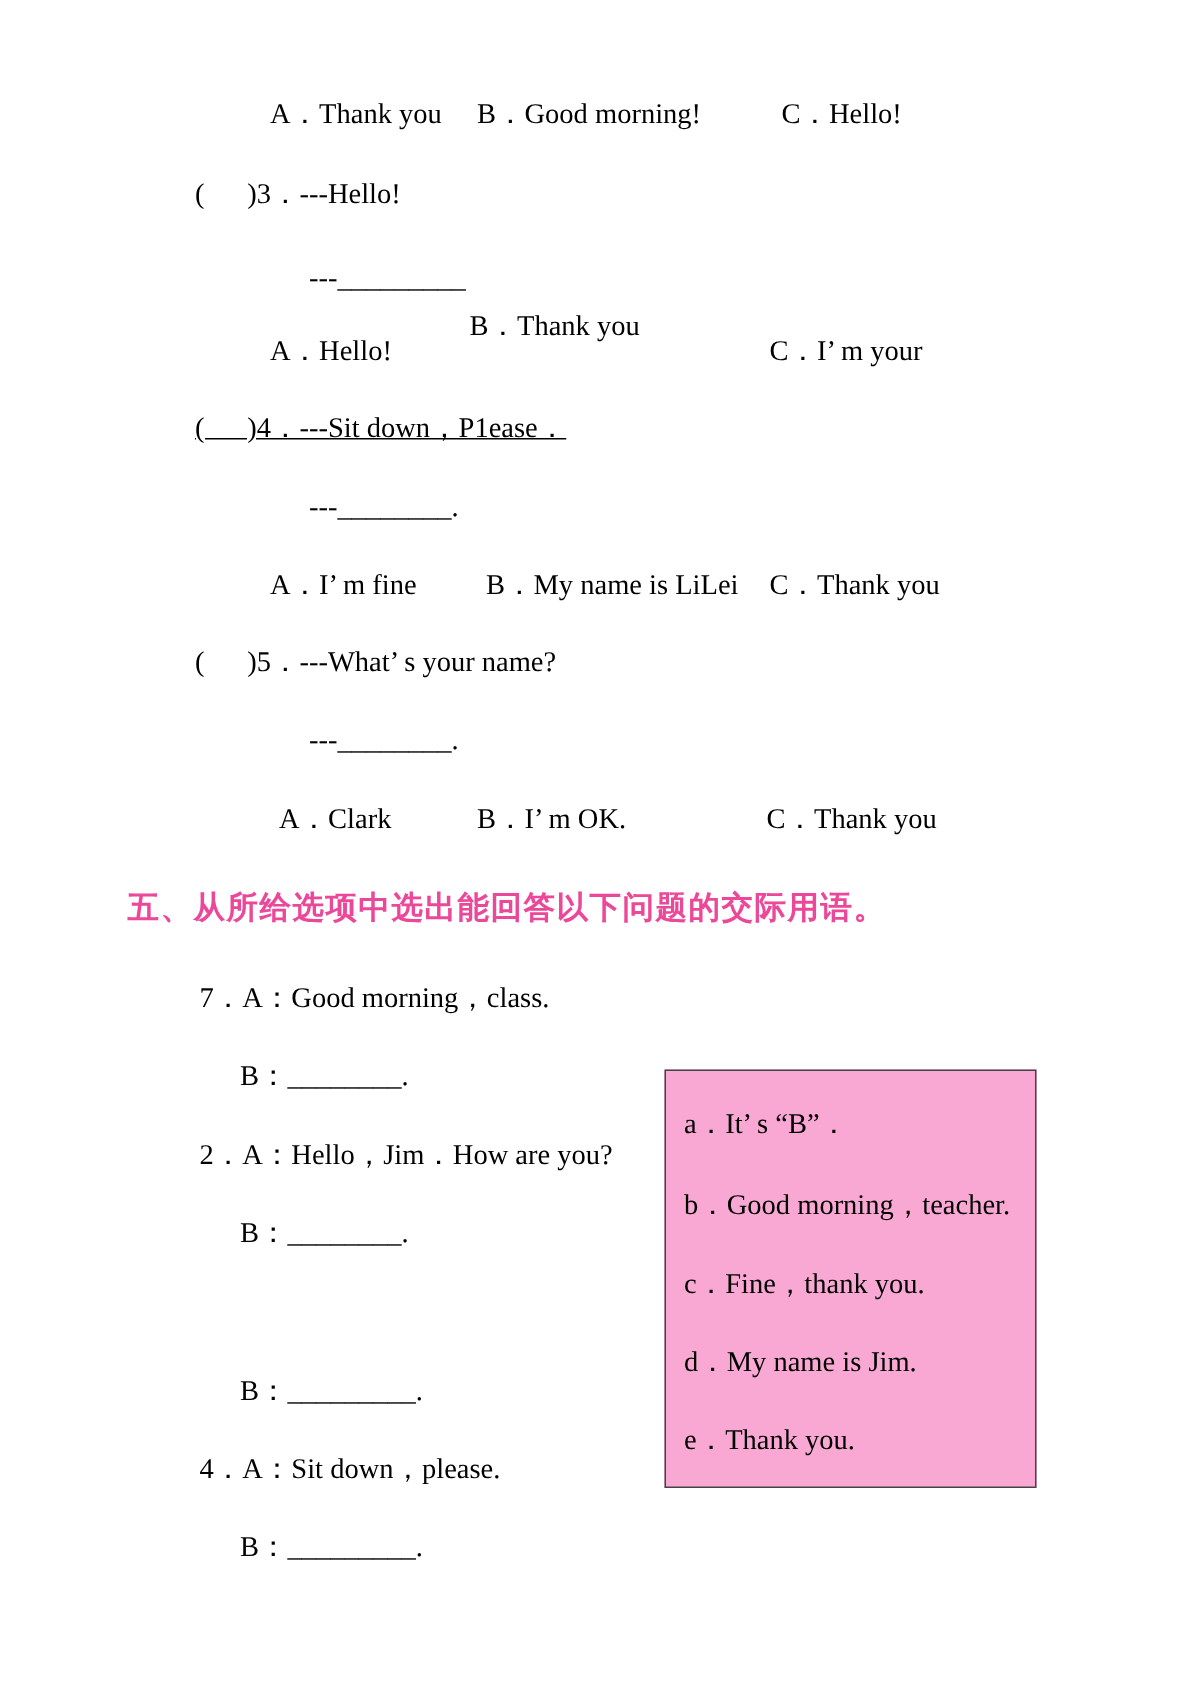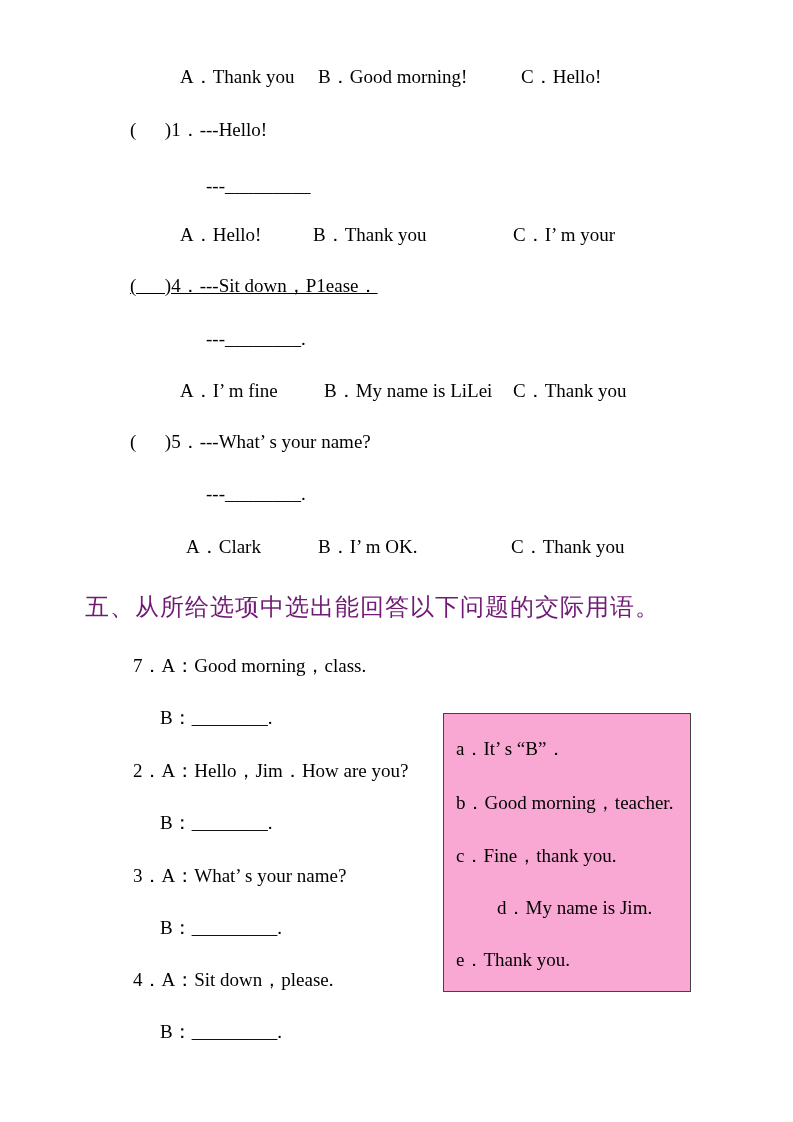--- a/index.html
+++ b/index.html
@@ -19,23 +19,23 @@
   }
   .line {
     position: absolute;
     white-space: pre;
     line-height: 1.2;
   }
   .heading {
     position: absolute;
     white-space: pre;
     font-family: "Liberation Sans", "DejaVu Sans", sans-serif;
-    font-weight: normal;
-    font-size: 24px;
-    color: #701a75;
+    font-weight: bold;
+    font-size: 21px;
+    color: #ec4899;
     letter-spacing: 1px;
   }
   .answer-box {
     position: absolute;
     left: 443px;
     top: 713px;
     width: 246px;
     height: 277px;
     border: 1px solid #444444;
     background: #f9a8d4;
@@ -48,24 +48,24 @@
 </style>
 </head>
 <body>
 
 <div class="page">
 
   <div class="line" style="left:180px; top:66px;text-align:center;">A．Thank you</div>
   <div class="line" style="left:318px; top:66px;">B．Good morning!</div>
   <div class="line" style="left:521px; top:66px;text-align:right;">C．Hello!</div>
 
-  <div class="line" style="left:130px; top:119px;">(      )1．---Hello!</div>
+  <div class="line" style="left:130px; top:119px;">(      )3．---Hello!</div>
   <div class="line" style="left:206px; top:175px;text-align:right;">---_________</div>
   <div class="line" style="left:180px; top:224px;">A．Hello!</div>
-  <div class="line" style="left:313px; top:224px;">B．Thank you</div>
+  <div class="line" style="left:313px; top:207px;">B．Thank you</div>
   <div class="line" style="left:513px; top:224px;">C．I’ m your</div>
 
   <div class="line" style="left:130px; top:275px;text-decoration:underline;">(      )4．---Sit down，P1ease．</div>
   <div class="line" style="left:206px; top:328px;">---________.</div>
   <div class="line" style="left:180px; top:380px;">A．I’ m fine</div>
   <div class="line" style="left:324px; top:380px;">B．My name is LiLei</div>
   <div class="line" style="left:513px; top:380px;">C．Thank you</div>
 
   <div class="line" style="left:130px; top:431px;">(      )5．---What’ s your name?</div>
   <div class="line" style="left:206px; top:483px;">---________.</div>
@@ -74,27 +74,26 @@
   <div class="line" style="left:511px; top:536px;">C．Thank you</div>
 
   <div class="heading" style="left:85px; top:591px;">五、从所给选项中选出能回答以下问题的交际用语。</div>
 
   <div class="line" style="left:133px; top:655px;">7．A：Good morning，class.</div>
   <div class="line" style="left:160px; top:707px;">B：________.</div>
 
   <div class="line" style="left:133px; top:760px;">2．A：Hello，Jim．How are you?</div>
   <div class="line" style="left:160px; top:812px;">B：________.</div>
 
-  <div class="line" style="left:133px; top:865px;">3．A：What’ s your name?</div>
   <div class="line" style="left:160px; top:917px;">B：_________.</div>
 
   <div class="line" style="left:133px; top:969px;">4．A：Sit down，please.</div>
   <div class="line" style="left:160px; top:1021px;">B：_________.</div>
 
   <div class="answer-box">
     <div class="box-item" style="top:22px;">a．It’ s “B”．</div>
     <div class="box-item" style="top:129px;">c．Fine，thank you.</div>
     <div class="box-item" style="top:76px;">b．Good morning，teacher.</div>
-    <div class="box-item" style="top:181px;margin-left:41px;">d．My name is Jim.</div>
+    <div class="box-item" style="top:181px;">d．My name is Jim.</div>
     <div class="box-item" style="top:233px;">e．Thank you.</div>
   </div>
 
 </div>
 
 </body></html>

